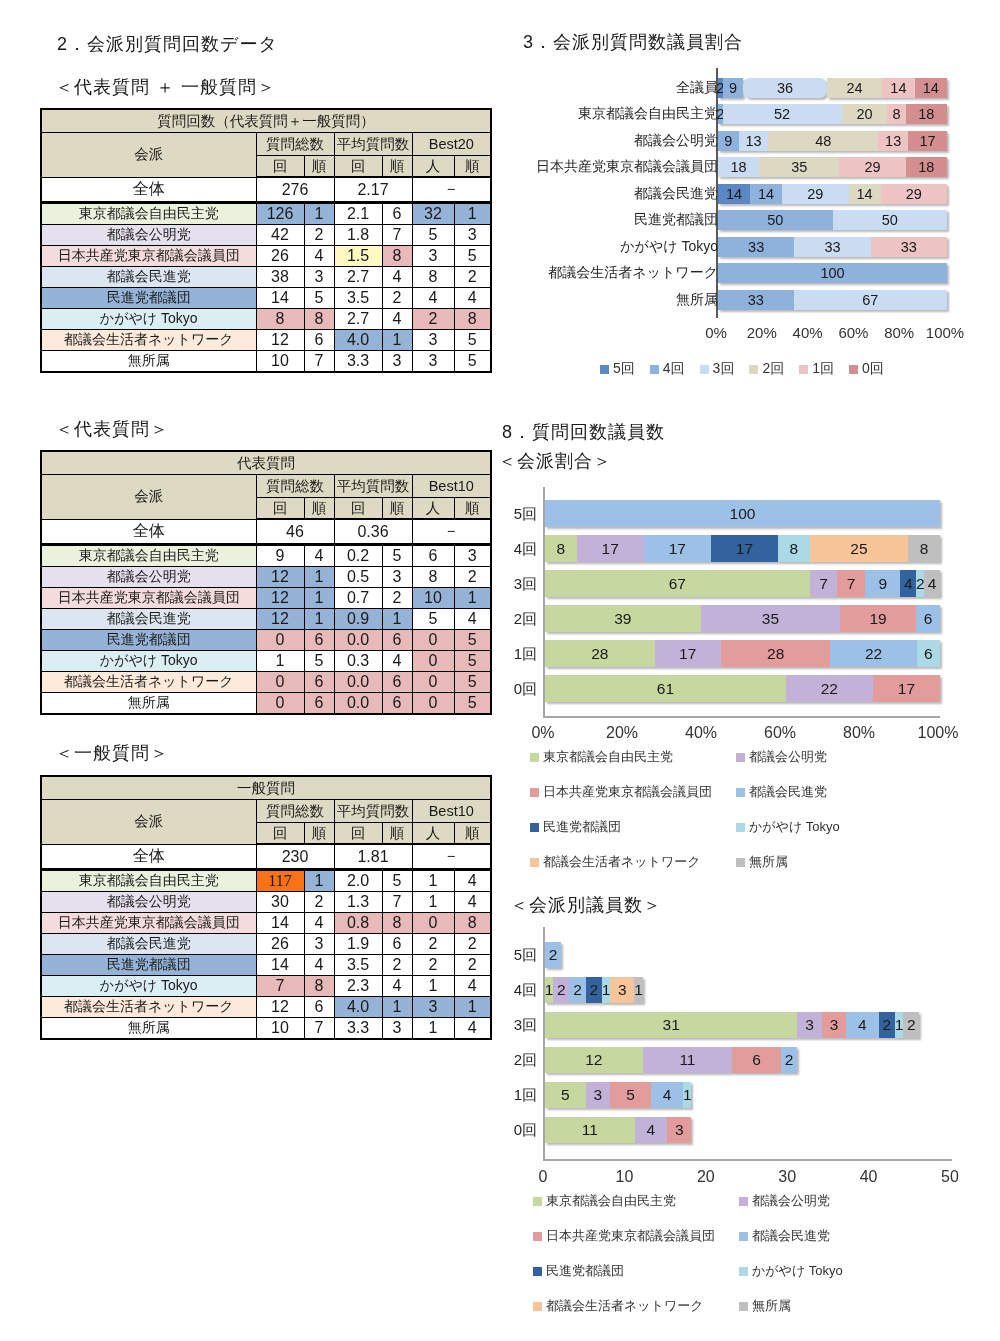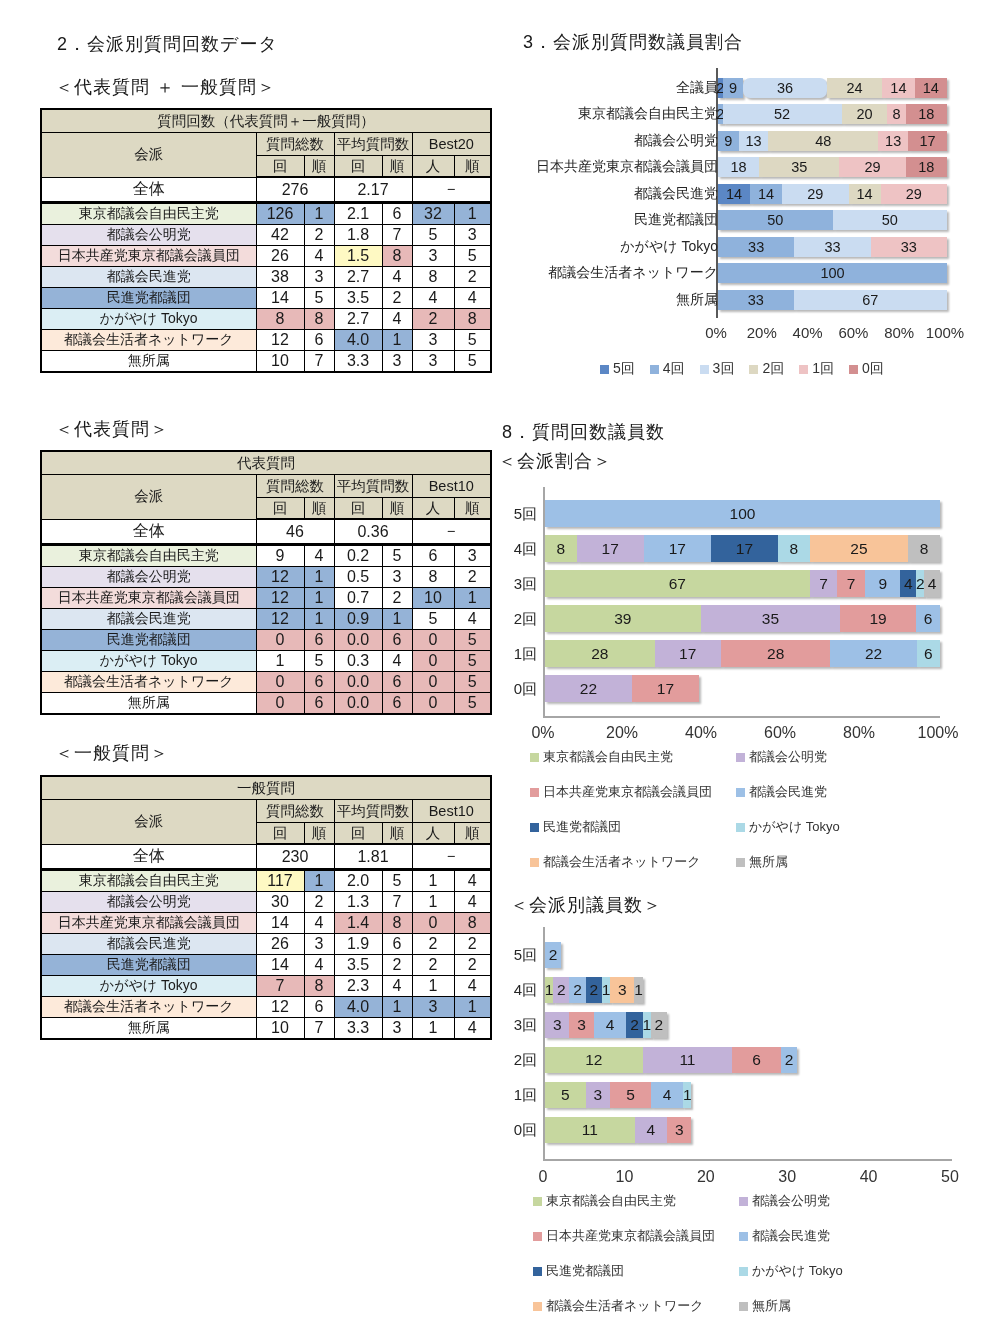--- a/index.html
+++ b/index.html
@@ -318,41 +318,41 @@
           <td class="t-h">順</td>
         </tr>
         <tr class="total">
           <td class="t-label">全体</td>
           <td colspan="2" class="t-num">230</td>
           <td colspan="2" class="t-num">1.81</td>
           <td colspan="2" class="t-num">－</td>
         </tr>
         <tr class="drow">
           <td class="t-label" style="background: rgb(234, 241, 221);">東京都議会自由民主党</td>
-          <td class="t-num" style="background: #fef9c3;">117</td>
+          <td class="t-num" style="background: #f97316; font-family: Liberation Serif, serif;">117</td>
           <td class="t-num" style="background: rgb(149, 179, 215);">1</td>
           <td class="t-num">2.0</td>
           <td class="t-num">5</td>
           <td class="t-num">1</td>
           <td class="t-num">4</td>
         </tr>
         <tr class="drow">
           <td class="t-label" style="background: rgb(229, 224, 237);">都議会公明党</td>
           <td class="t-num">30</td>
           <td class="t-num">2</td>
           <td class="t-num">1.3</td>
           <td class="t-num">7</td>
           <td class="t-num">1</td>
           <td class="t-num">4</td>
         </tr>
         <tr class="drow">
           <td class="t-label" style="background: rgb(243, 220, 219);">日本共産党東京都議会議員団</td>
           <td class="t-num">14</td>
           <td class="t-num">4</td>
-          <td class="t-num" style="background: rgb(231, 185, 184);">1.4</td>
+          <td class="t-num" style="background: rgb(231, 185, 184);">0.8</td>
           <td class="t-num" style="background: rgb(231, 185, 184);">8</td>
           <td class="t-num" style="background: rgb(231, 185, 184);">0</td>
           <td class="t-num" style="background: rgb(231, 185, 184);">8</td>
         </tr>
         <tr class="drow">
           <td class="t-label" style="background: rgb(220, 230, 241);">都議会民進党</td>
           <td class="t-num">26</td>
           <td class="t-num">3</td>
           <td class="t-num">1.9</td>
           <td class="t-num">6</td>
@@ -680,20 +680,23 @@
             <span>22</span>
           </div>
           <div class="seg" style="width: 5.94059%; background: rgb(171, 217, 230);">
             <span>6</span>
           </div>
         </div>
       </div>
       <div class="crow">
         <span class="clabel">0回</span>
         <div class="track">
+          <div class="seg" style="width: 61%; background: rgb(198, 215, 159);">
+            <span>61</span>
+          </div>
           <div class="seg" style="width: 22%; background: rgb(194, 178, 216);">
             <span>22</span>
           </div>
           <div class="seg" style="width: 17%; background: rgb(226, 156, 156);">
             <span>17</span>
           </div>
         </div>
       </div>
     </div>
     <div class="axisrow">
@@ -773,20 +776,23 @@
             <span>3</span>
           </div>
           <div class="seg" style="width: 2%; background: rgb(191, 191, 191);">
             <span>1</span>
           </div>
         </div>
       </div>
       <div class="crow">
         <span class="clabel">3回</span>
         <div class="track">
+          <div class="seg" style="width: 62%; background: rgb(198, 215, 159);">
+            <span>31</span>
+          </div>
           <div class="seg" style="width: 6%; background: rgb(194, 178, 216);">
             <span>3</span>
           </div>
           <div class="seg" style="width: 6%; background: rgb(226, 156, 156);">
             <span>3</span>
           </div>
           <div class="seg" style="width: 8%; background: rgb(157, 192, 230);">
             <span>4</span>
           </div>
           <div class="seg" style="width: 4%; background: rgb(51, 99, 156);">

